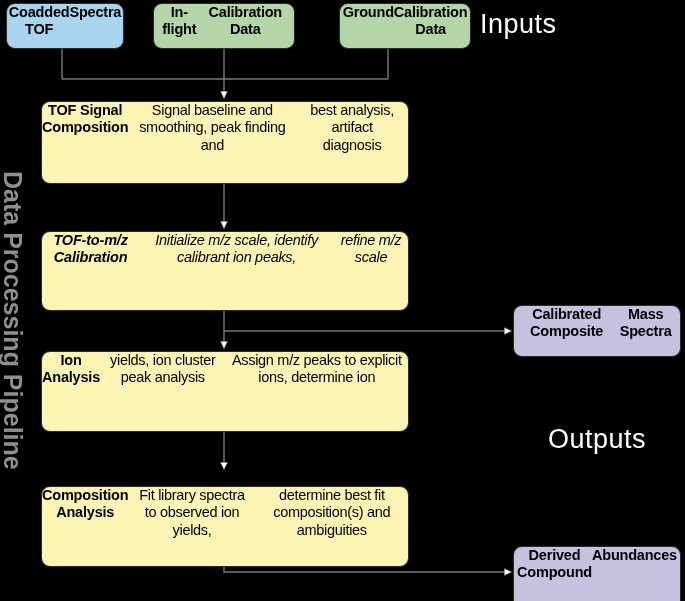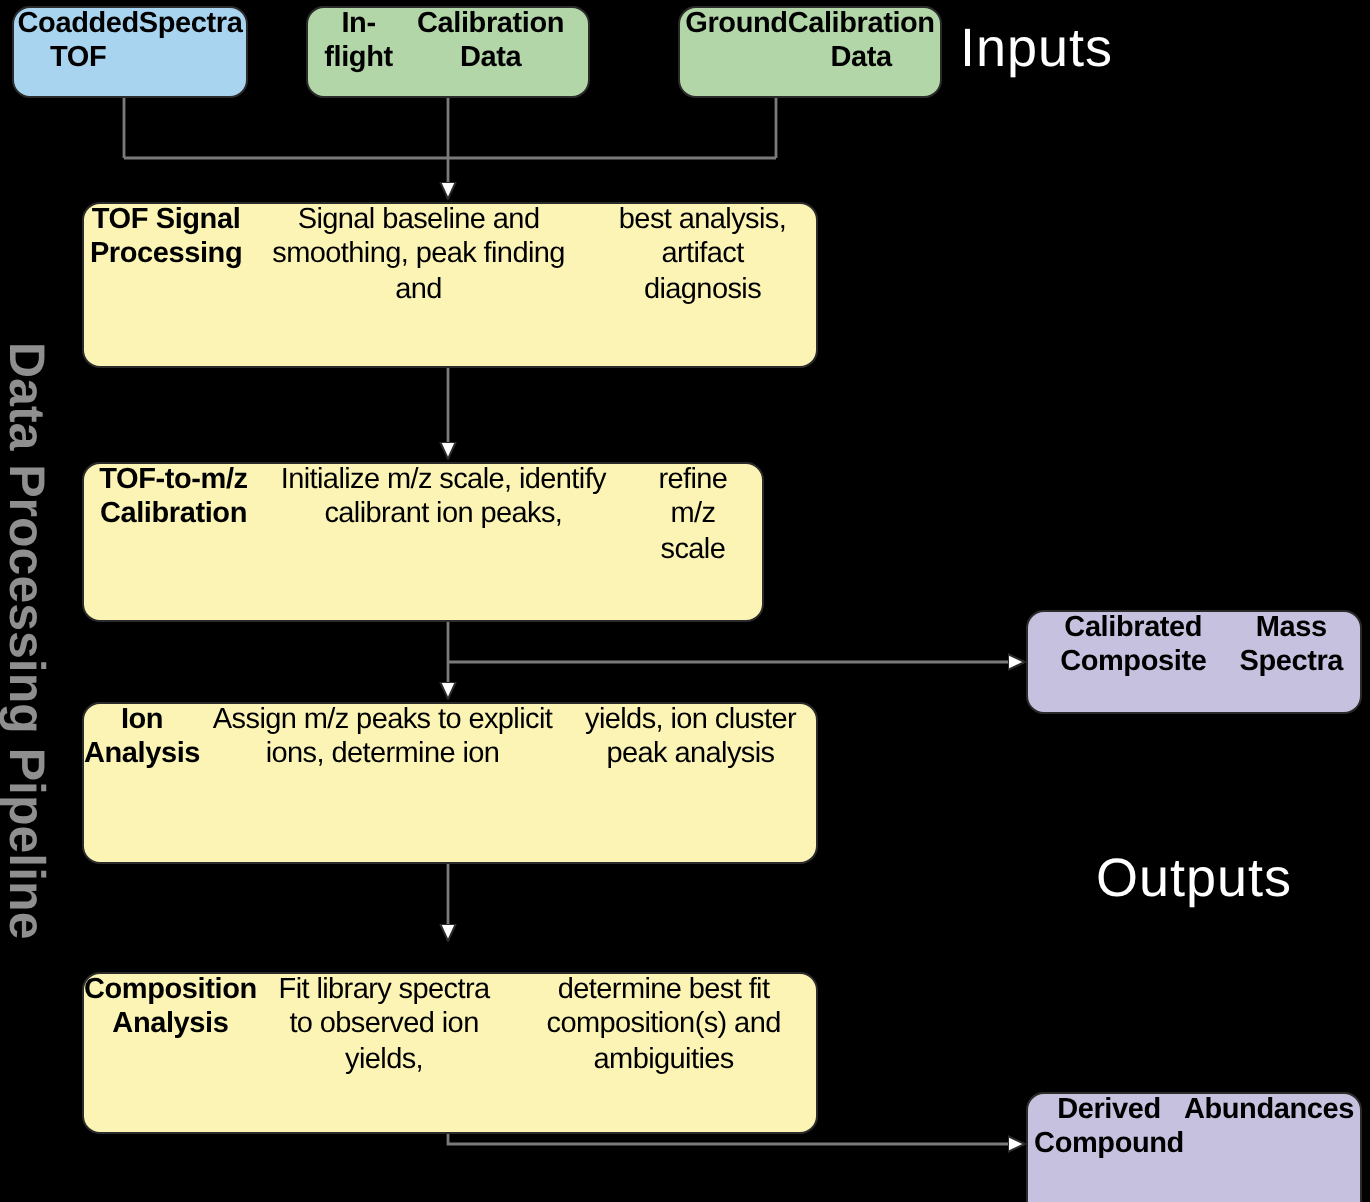--- a/index.html
+++ b/index.html
@@ -124,35 +124,35 @@
   </div>
 
   <div class="node input-green io-node" style="left:339px; top:3px; width:132px; height:46px;">
     <span>Ground</span>
     <span>Calibration Data</span>
   </div>
 
   <div class="section-label" style="left:480px; top:9px;">Inputs</div>
 
   <div class="node proc-yellow" style="left:41px; top:101px; width:368px; height:83px;">
-    <div class="title">TOF Signal Processing</div>
+    <div class="title">TOF Signal Composition</div>
     <div class="desc">Signal baseline and smoothing, peak finding and</div>
     <div class="desc">best analysis, artifact diagnosis</div>
   </div>
 
-  <div class="node proc-yellow" style="left:41px; top:231px; width:341px; height:80px;">
+  <div class="node proc-yellow" style="left:41px; top:231px; width:368px; height:80px;font-style:italic;">
     <div class="title">TOF-to-m/z Calibration</div>
     <div class="desc">Initialize m/z scale, identify calibrant ion peaks,</div>
     <div class="desc">refine m/z scale</div>
   </div>
 
   <div class="node proc-yellow" style="left:41px; top:351px; width:368px; height:81px;">
     <div class="title">Ion Analysis</div>
+    <div class="desc">yields, ion cluster peak analysis</div>
     <div class="desc">Assign m/z peaks to explicit ions, determine ion</div>
-    <div class="desc">yields, ion cluster peak analysis</div>
   </div>
 
   <div class="node proc-yellow" style="left:41px; top:472px; width:368px; height:81px;margin-top:14px;">
     <div class="title">Composition Analysis</div>
     <div class="desc">Fit library spectra to observed ion yields,</div>
     <div class="desc">determine best fit composition(s) and ambiguities</div>
   </div>
 
   <div class="node out-purple io-node" style="left:513px; top:305px; width:168px; height:52px;">
     <span>Calibrated Composite</span>

